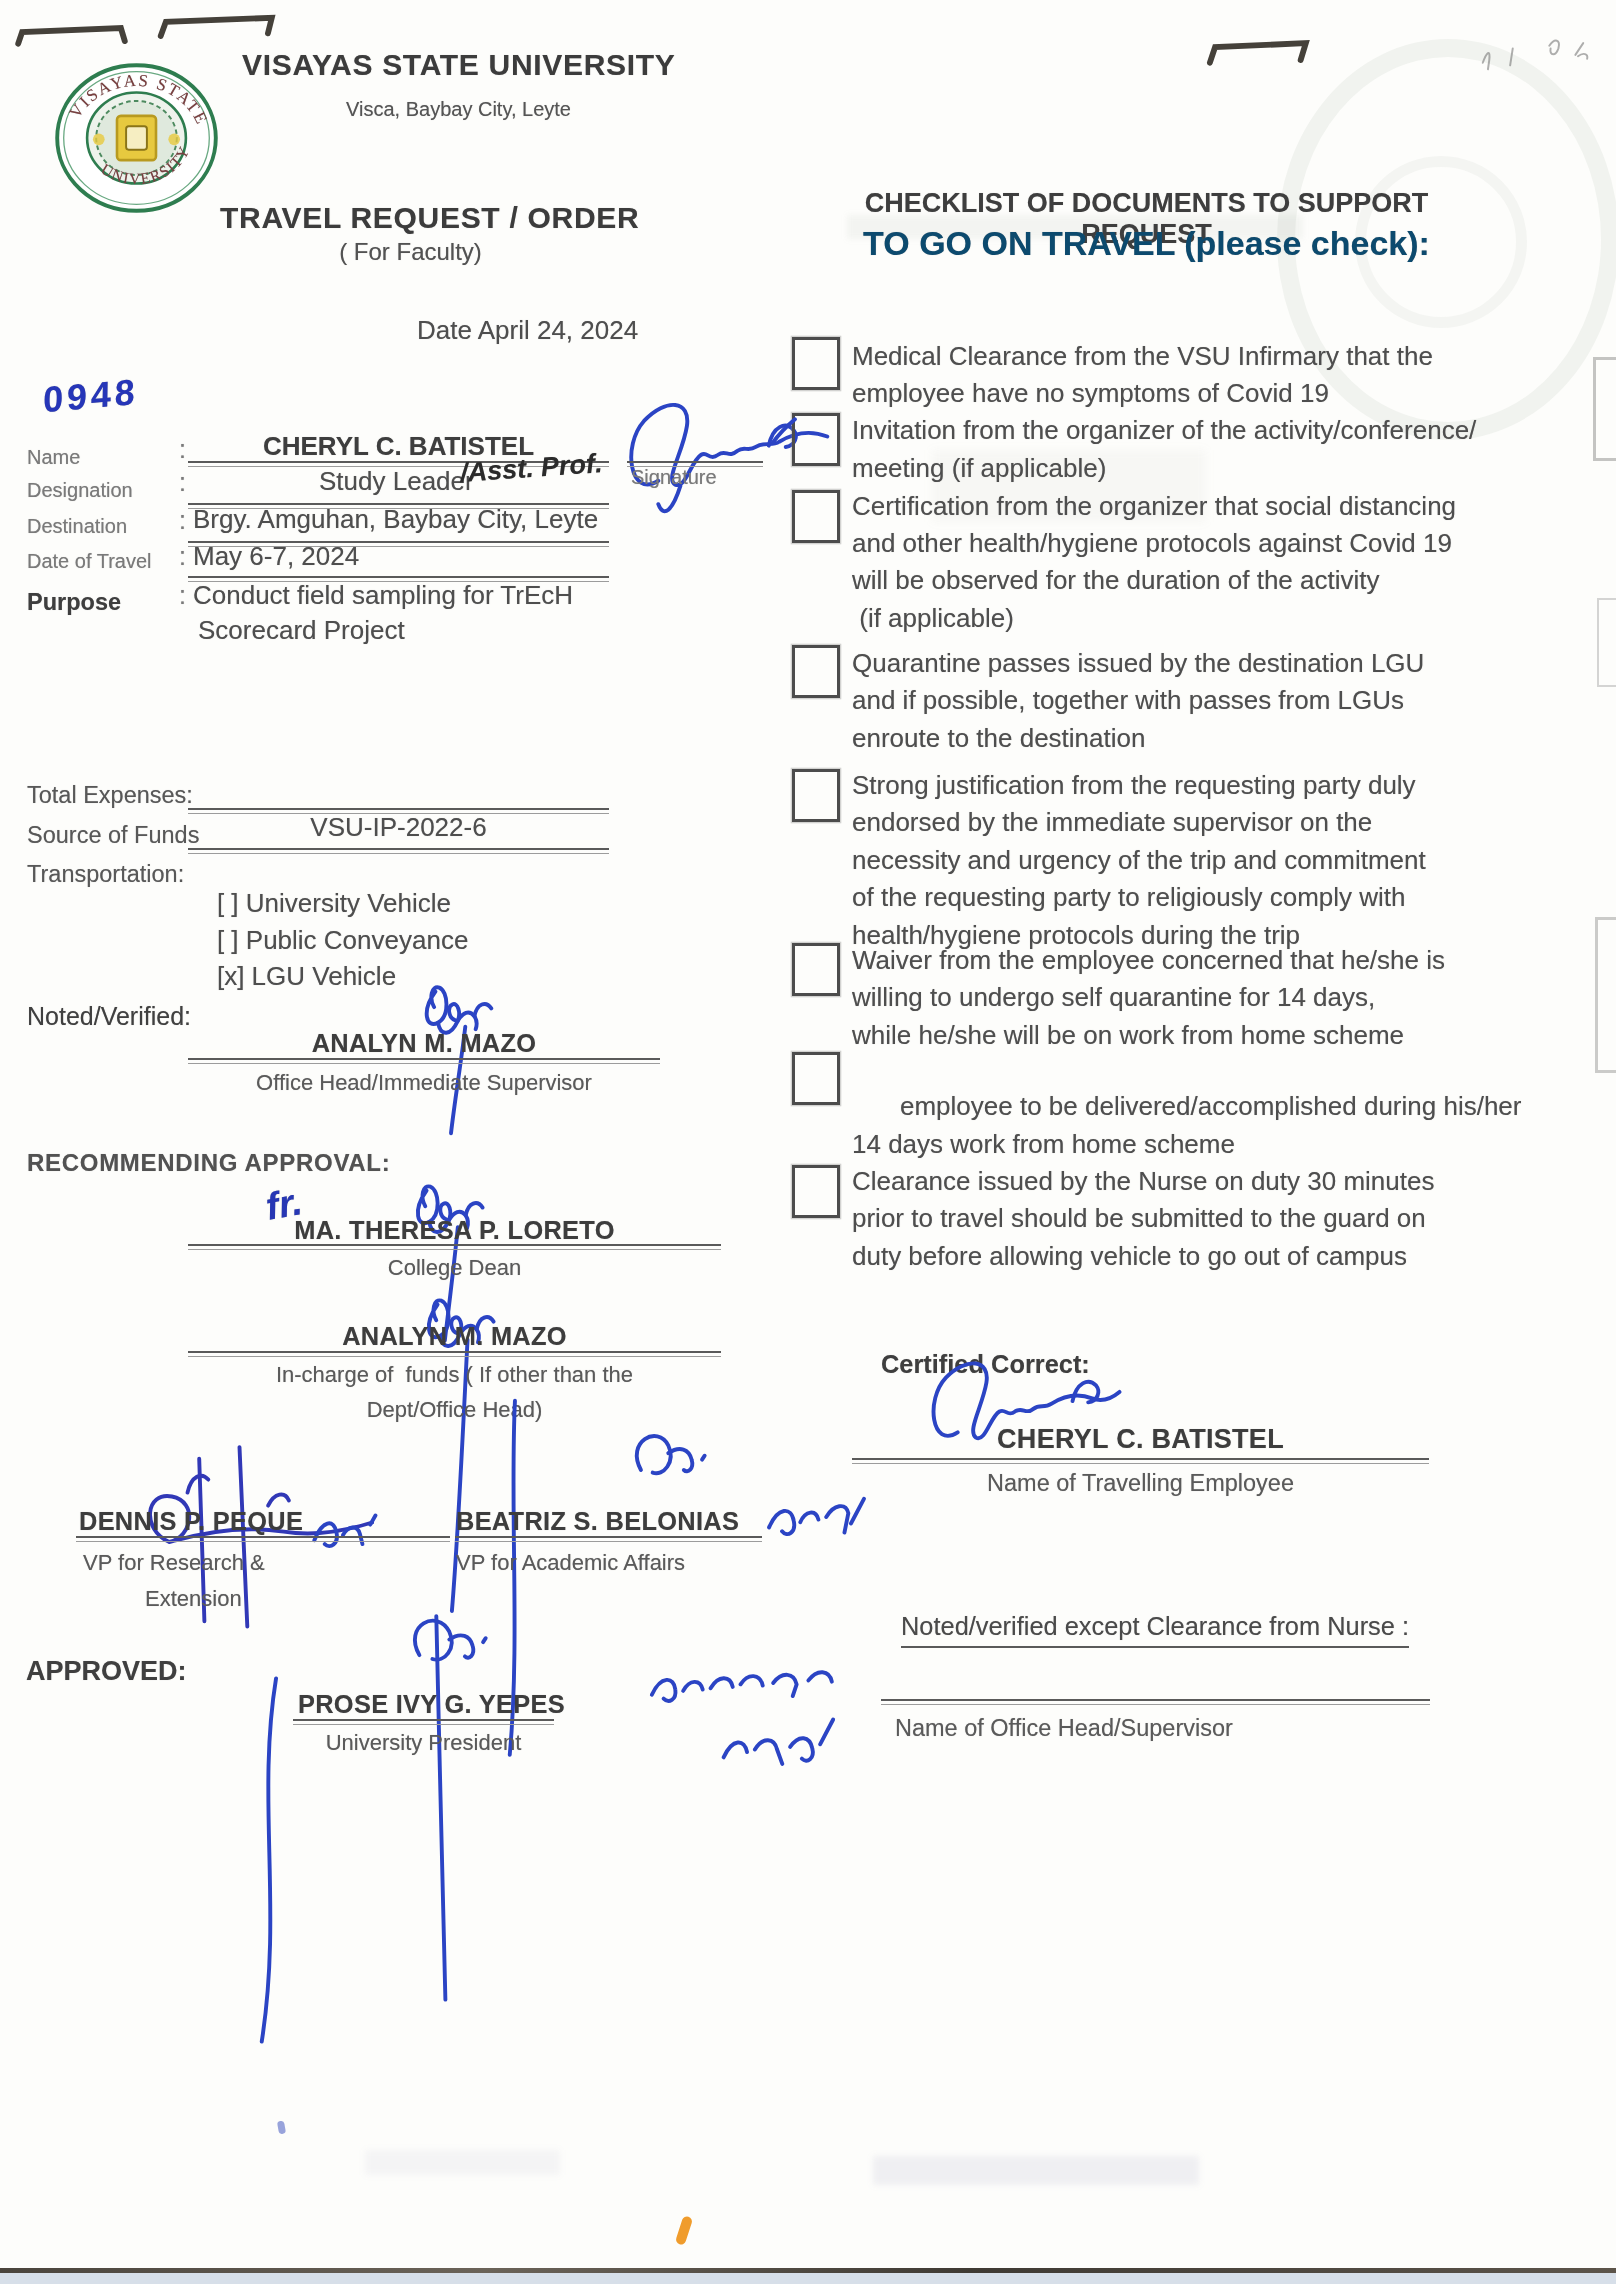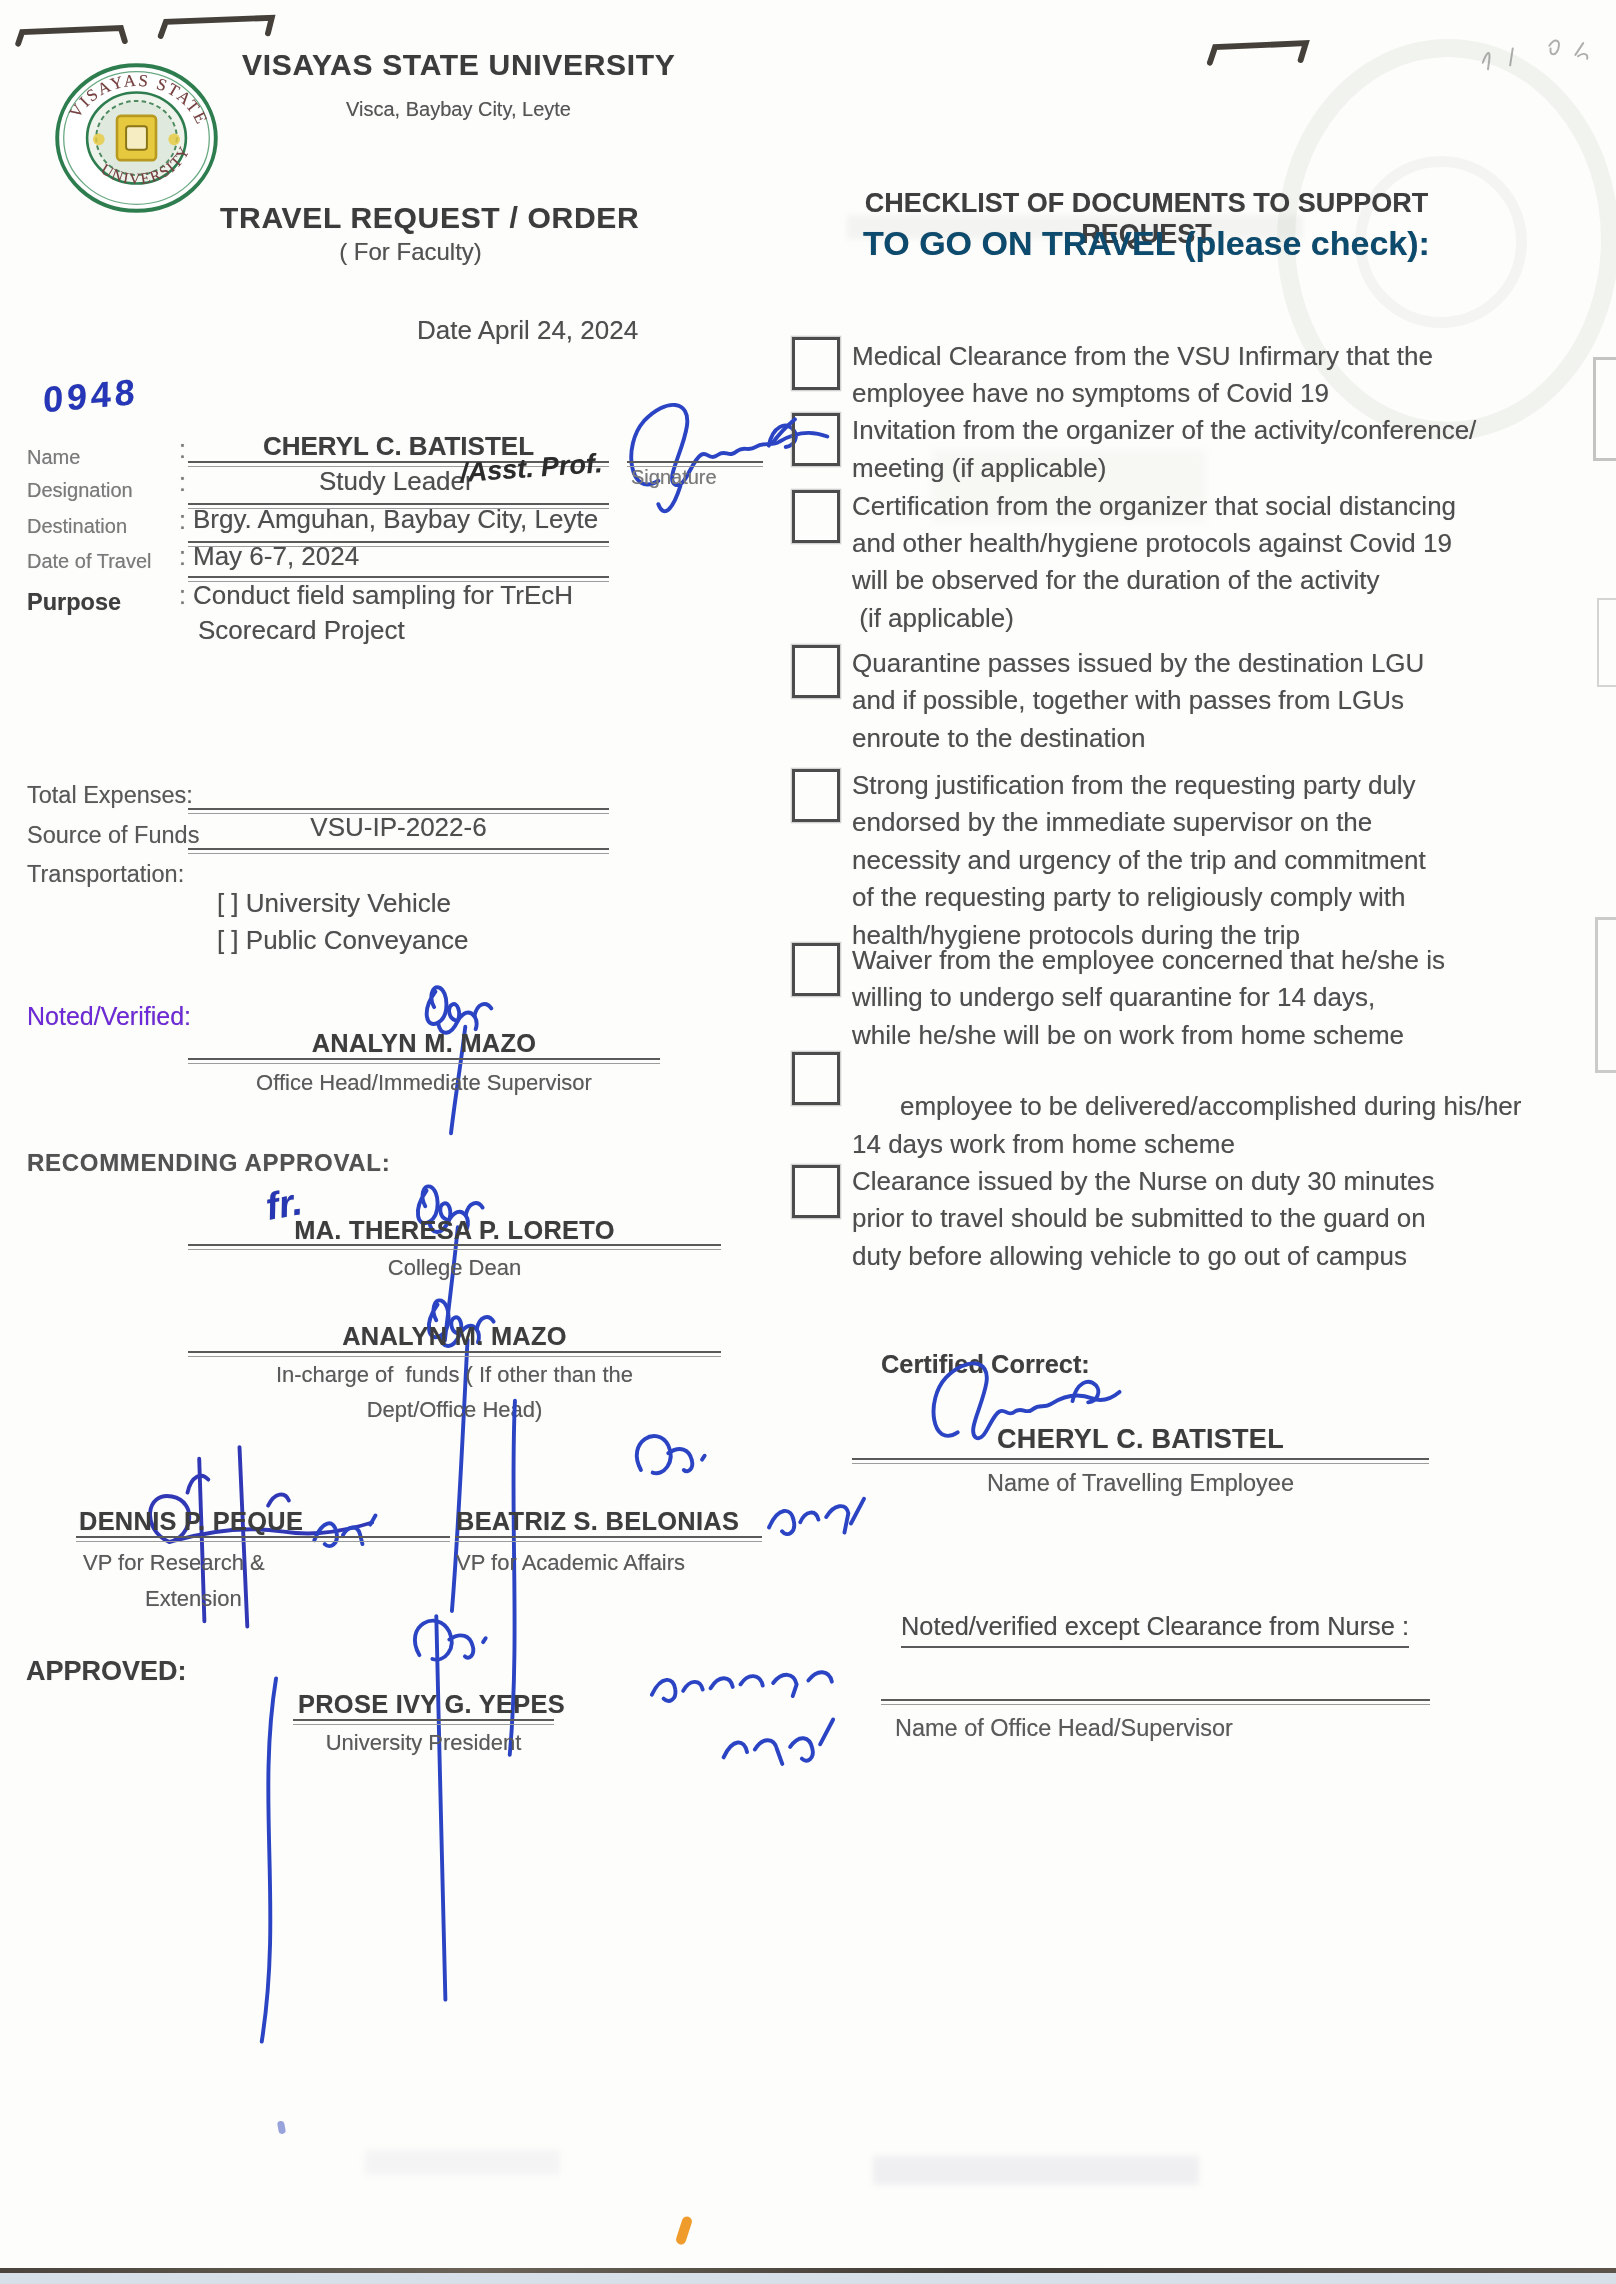--- a/index.html
+++ b/index.html
@@ -127,22 +127,25 @@
   <div class="abs val center" style="left:188px;top:812px;width:421px;">VSU-IP-2022-6</div>
   <div class="abs dline" style="left:188px;top:848px;width:421px;"></div>
 
   <div class="abs lbl2" style="left:27px;top:861px;">Transportation:</div>
   <div class="abs val" style="left:188px;top:894px;">
     <span>[ ]</span><span> Public Conveyance</span>
   </div>
   <div class="abs val" style="left:188px;top:857px;">
     <span>[ ]</span><span> University Vehicle</span>
   </div>
-
-  <div class="abs" style="left:27px;top:1002px;font-size:25px;color:#6d28d9;">Noted/Verified:</div>
+  <div class="abs val" style="left:188px;top:930px;">
+    <span>[x]</span><span> LGU Vehicle</span>
+  </div>
+
+  <div class="abs" style="left:27px;top:1002px;font-size:25px;color:#404040;">Noted/Verified:</div>
   <svg class="abs ink" style="left:399px;top:946px" width="130" height="195" viewBox="0 0 200 300">
     <path d="M56 70 C34 100 42 128 60 118 C78 108 76 70 62 64 C50 60 46 80 54 94"></path>
     <path d="M60 118 C64 140 80 138 90 116 C96 102 90 86 82 90 C74 94 76 110 86 114"></path>
     <path d="M90 116 C98 102 108 98 116 108 C120 114 120 122 118 128"></path>
     <path d="M116 108 C120 88 134 84 142 96"></path>
     <path d="M102 124 C96 176 86 236 80 288"></path>
   </svg>
   <div class="abs name center" style="left:188px;top:1029px;width:472px;">ANALYN M. MAZO</div>
   <div class="abs dline" style="left:188px;top:1058px;width:472px;"></div>
   <div class="abs caption center" style="left:188px;top:1070px;width:472px;">Office Head/Immediate Supervisor</div>

